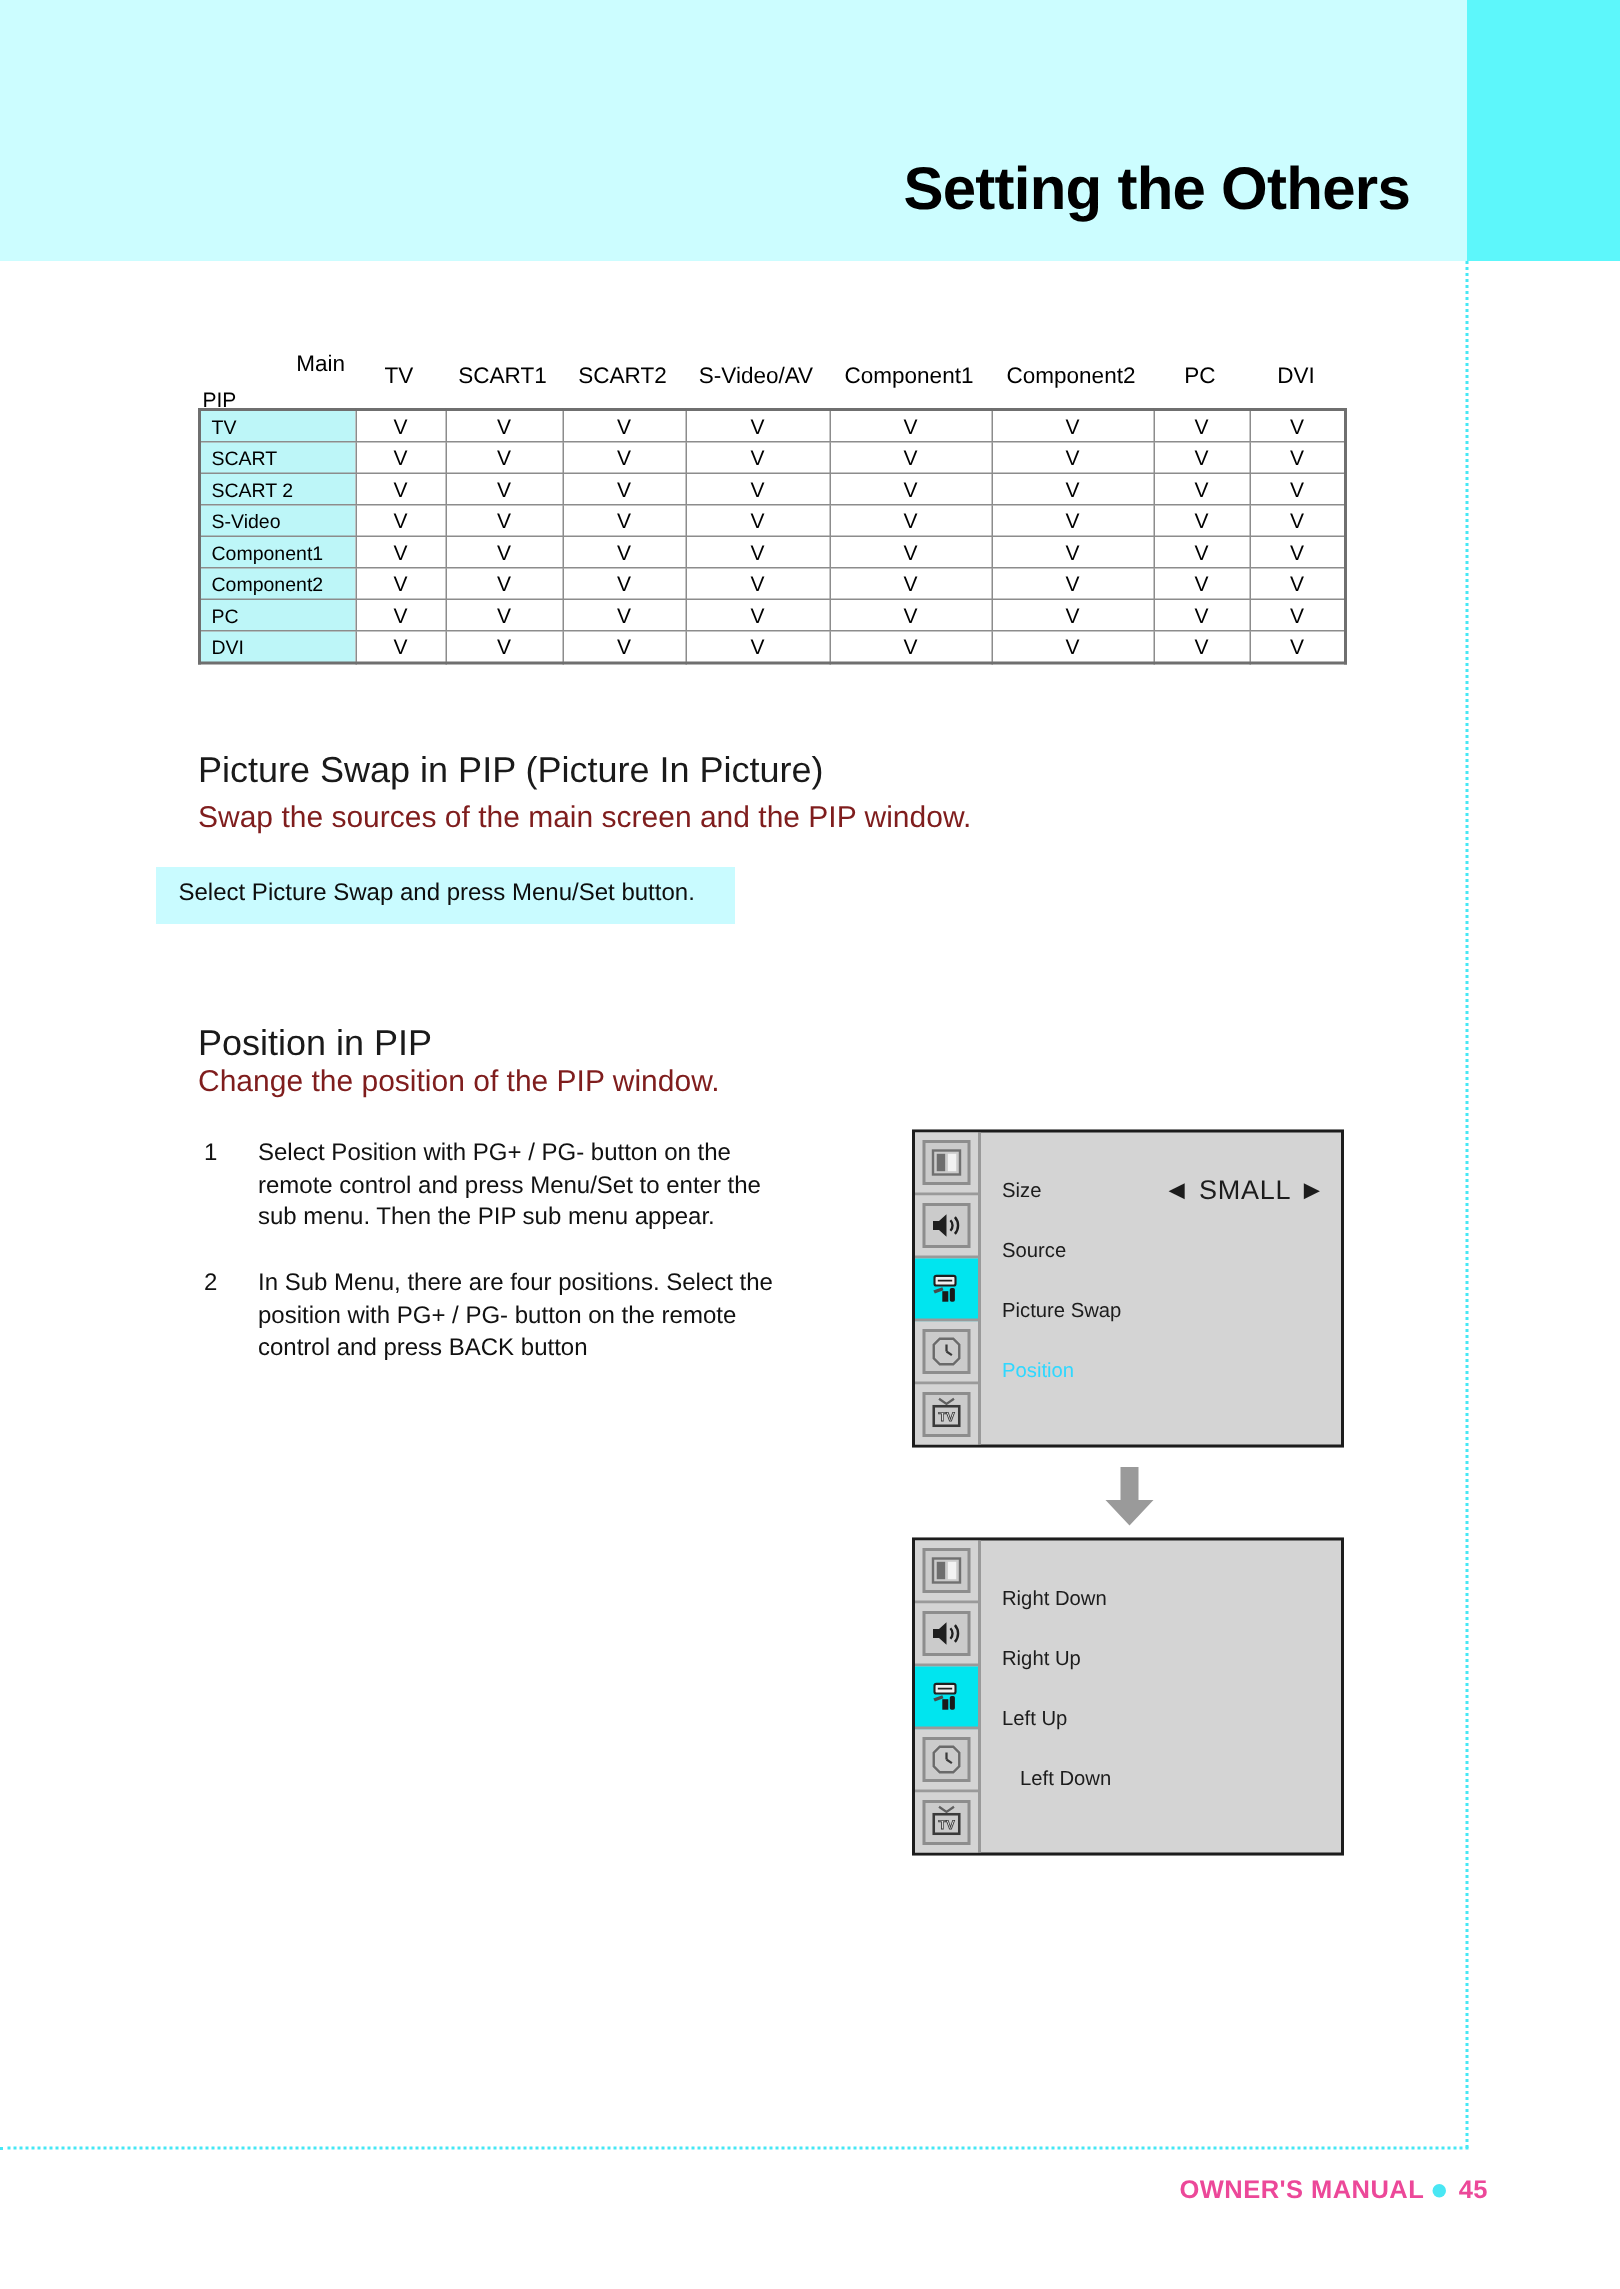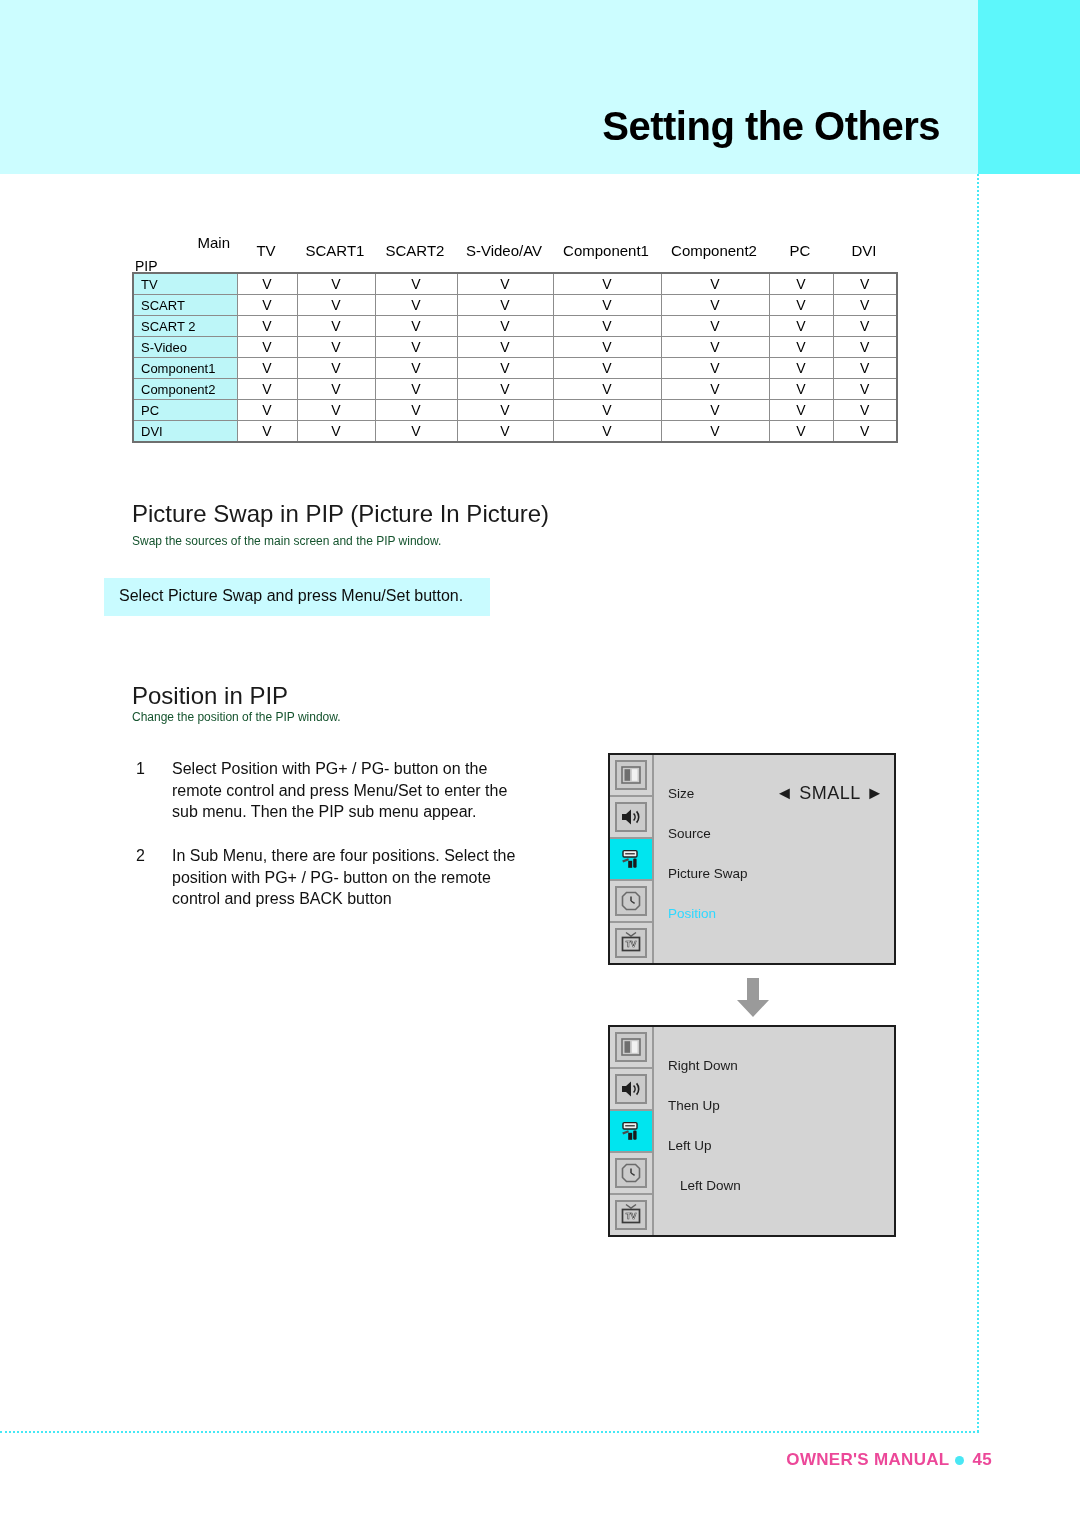--- a/index.html
+++ b/index.html
@@ -66,21 +66,21 @@
     border:1px solid #8c8c8c;height:20px;padding:0;
     font-size:13px;color:#000;text-align:center;vertical-align:middle;
   }
   table#matrix td.rowlabel{
     background:#bdf6f8;text-align:left;padding-left:7px;font-size:13px;
   }
   table#matrix td.chk{background:#ffffff;font-size:14px;}
 
   
   .sec-title{position:absolute;font-size:24px;color:#1a1a1a;white-space:nowrap;}
-  .sec-sub{position:absolute;font-size:12px;color:#14532d;white-space:nowrap;}
+  .sec-sub{position:absolute;font-size:20px;color:#7f1d1d;white-space:nowrap;}
   #swap-title{left:132px;top:500px;}
   #swap-sub{left:132px;top:534px;}
   #note-band{
     position:absolute;left:104px;top:578px;width:386px;height:38px;
     background:#c9fbff;
   }
   #note-text{
     position:absolute;left:119px;top:587px;font-size:16px;color:#0d0d0d;
     white-space:nowrap;
   }
@@ -401,21 +401,21 @@
             <text x="12" y="16.3" font-size="8.4" font-family="Liberation Sans, sans-serif" font-weight="bold" fill="#ffffff" stroke="#3a3a3a" stroke-width="0.6" text-anchor="middle">TV</text>
           </svg>
         </div>
       </div>
     </div>
   <div class="osd-body">
       <div class="osd-row" style="top: 18px;">
         <span class="osd-label">Right Down</span>
       </div>
       <div class="osd-row" style="top: 58px;">
-        <span class="osd-label">Then Up</span>
+        <span class="osd-label">Right Up</span>
       </div>
       <div class="osd-row" style="top: 98px;">
         <span class="osd-label">Left Up</span>
       </div>
       <div class="osd-row" style="top: 138px; margin-left: 12px;">
         <span class="osd-label">Left Down</span>
       </div>
     </div>
 </div>
 

